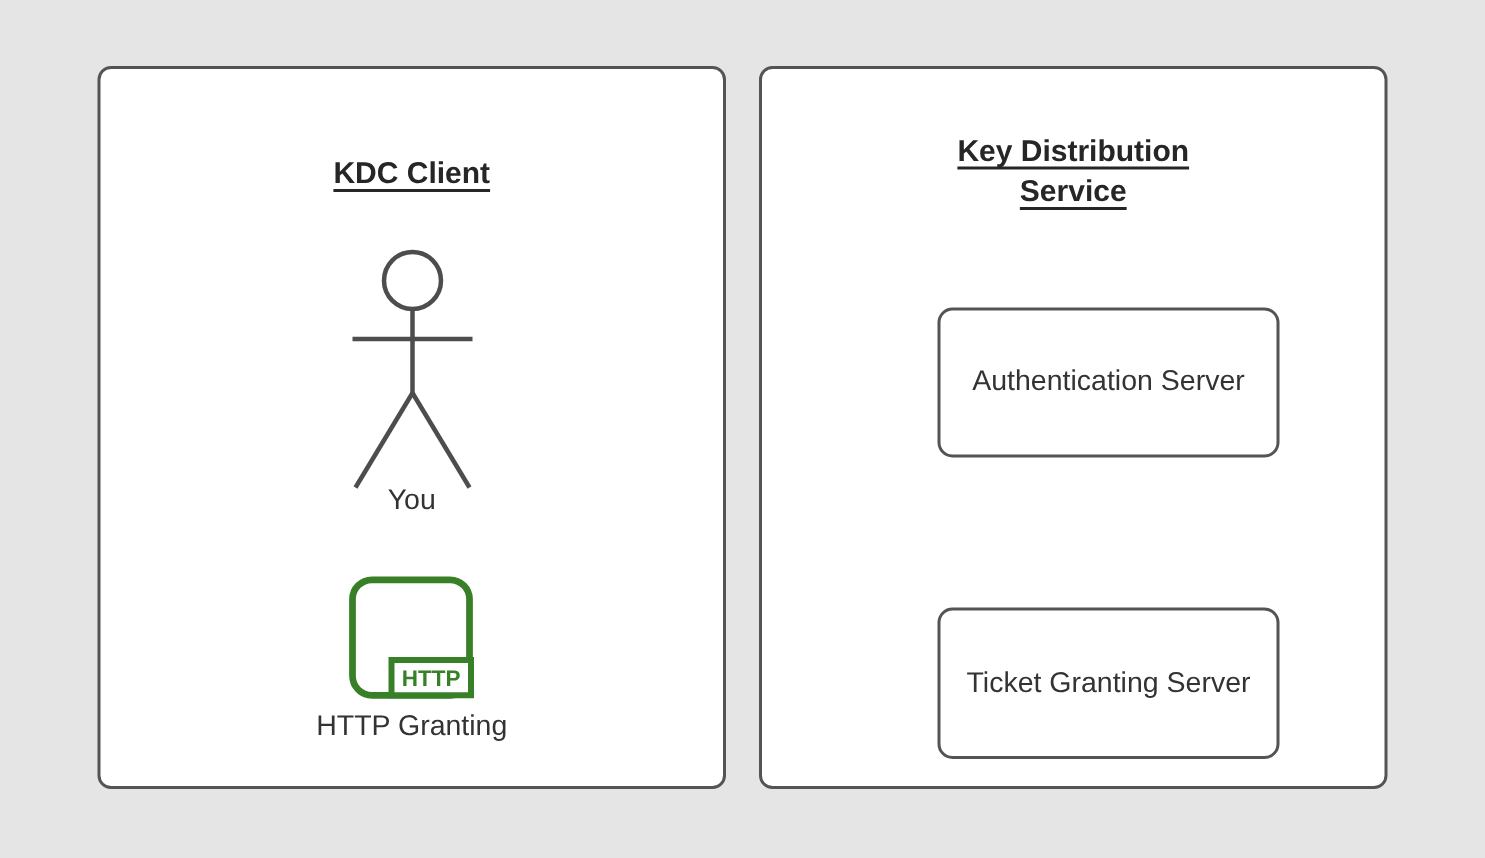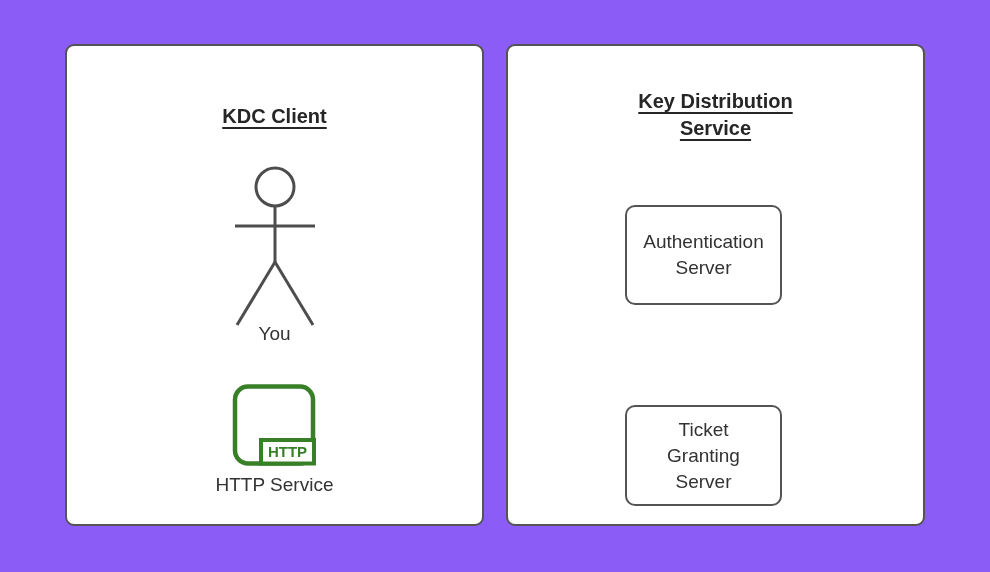--- a/index.html
+++ b/index.html
@@ -4,21 +4,21 @@
 <style>
   html, body {
     margin: 0;
     padding: 0;
     background: #ffffff;
   }
   .canvas {
     position: relative;
     width: 990px;
     height: 572px;
-    background: #8b5cf6;
+    background: #e5e5e5;
     font-family: "Liberation Sans", sans-serif;
     color: #333333;
     overflow: hidden;
   }
   .panel {
     position: absolute;
     top: 44px;
     width: 419px;
     height: 482px;
     background: #ffffff;
@@ -72,21 +72,21 @@
   }
   .http-svg text {
     font-family: "Liberation Sans", sans-serif;
     font-size: 15px;
     font-weight: 600;
   }
 
   .node {
     position: absolute;
     left: 117px;
-    width: 157px;
+    width: 228px;
     height: 100px;
     background: #ffffff;
     border: 2px solid #545454;
     border-radius: 10px;
     box-sizing: border-box;
     display: flex;
     align-items: center;
     justify-content: center;
     text-align: center;
     font-size: 19px;
@@ -116,21 +116,21 @@
         <line x1="65" y1="102" x2="103" y2="165"></line>
       </g>
     </svg>
     <div class="diagram-label you-label">You</div>
 
     <svg class="http-svg" width="86" height="84" viewBox="0 0 86 84">
       <rect x="4" y="3.5" width="78" height="77" rx="13" fill="none" stroke="#388028" stroke-width="4.5"></rect>
       <rect x="30" y="57" width="53" height="23.5" fill="#ffffff" stroke="#388028" stroke-width="4"></rect>
       <text x="56.5" y="74" text-anchor="middle" fill="#388028">HTTP</text>
     </svg>
-    <div class="diagram-label service-label">HTTP Service</div>
+    <div class="diagram-label service-label">HTTP Granting</div>
   </div>
 
   <div class="panel panel-right">
     <div class="panel-title">
       <span class="title-text">Key Distribution Service</span>
     </div>
 
     <div class="node node-auth">
       <span>Authentication Server</span>
     </div>

